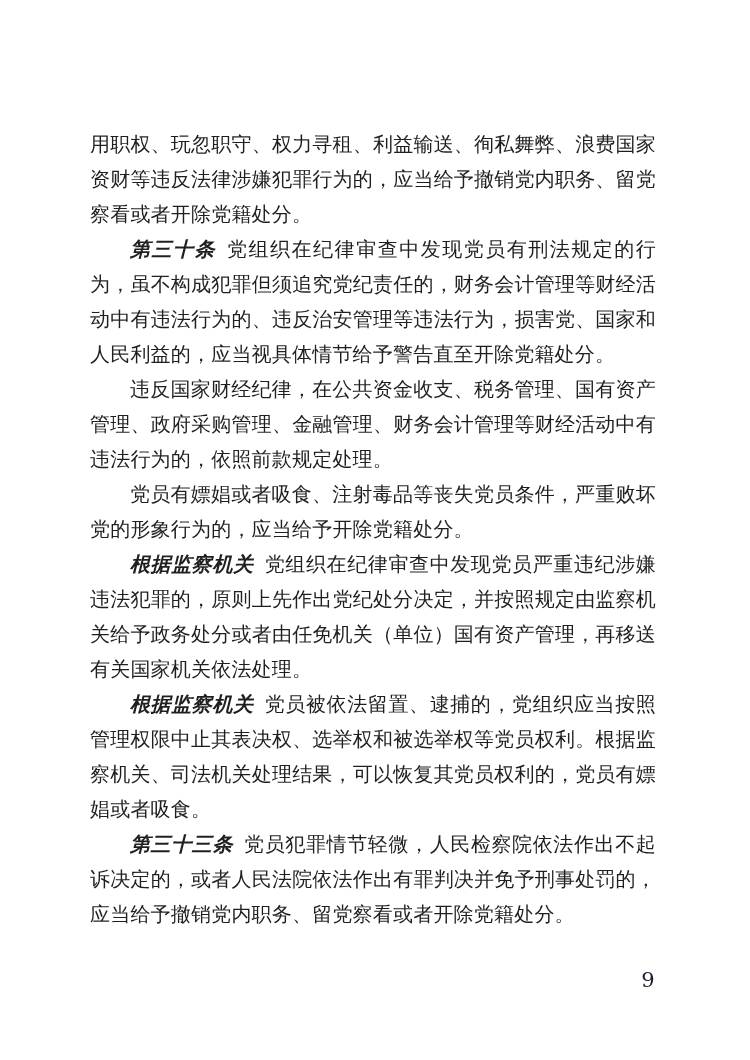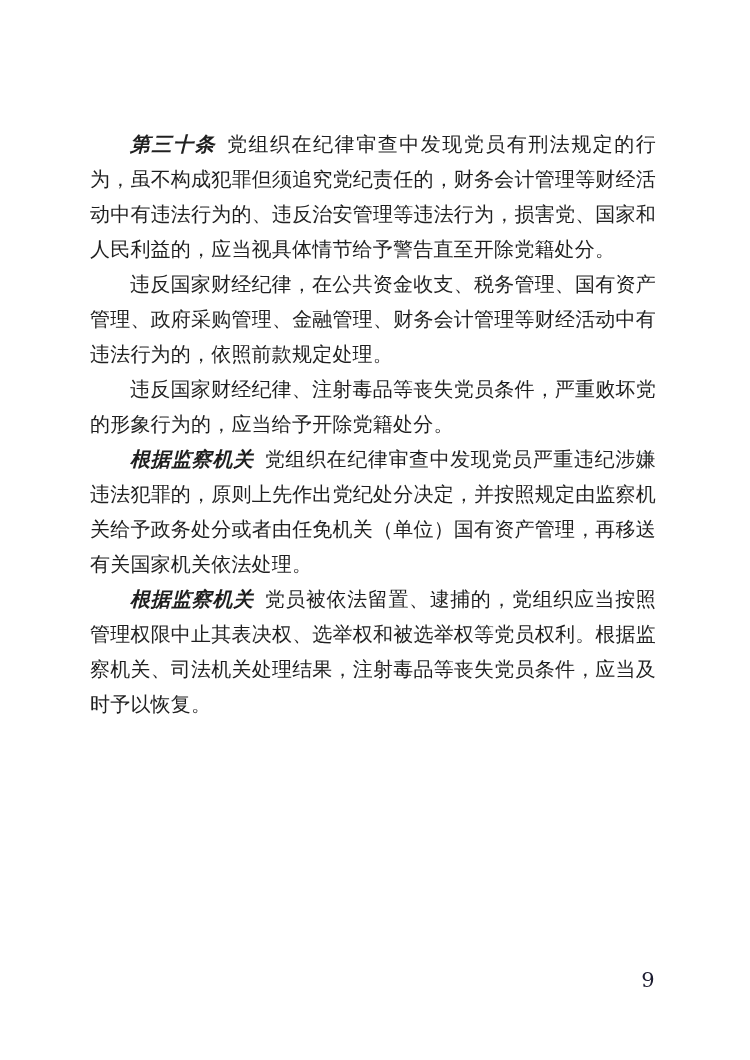--- a/index.html
+++ b/index.html
@@ -57,39 +57,45 @@
     color: #1c1c30;
   }
 </style>
 </head>
 <body>
 
 <div class="page">
 
   <div class="text-block">
 
+    <p class="para no-indent">
+      <span>用职权、玩忽职守、权力寻租、利益输送、徇私舞弊、浪费国家资财等违反法律涉嫌犯罪行为的，应当给予撤销党内职务、留党察看或者开除党籍处分。</span>
+    </p>
 
     <p class="para">
       <span class="lead">第三十条</span><span>党组织在纪律审查中发现党员有刑法规定的行为，虽不构成犯罪但须追究党纪责任的，财务会计管理等财经活动中有违法行为的、违反治安管理等违法行为，损害党、国家和人民利益的，应当视具体情节给予警告直至开除党籍处分。</span>
     </p>
 
     <p class="para">
       <span>违反国家财经纪律，在公共资金收支、税务管理、国有资产管理、政府采购管理、金融管理、财务会计管理等财经活动中有违法行为的，依照前款规定处理。</span>
     </p>
 
     <p class="para">
-      <span>违反国家财经纪律、注射毒品等丧失党员条件，严重败坏党的形象行为的，应当给予开除党籍处分。</span>
+      <span>党员有嫖娼或者吸食、注射毒品等丧失党员条件，严重败坏党的形象行为的，应当给予开除党籍处分。</span>
     </p>
 
     <p class="para">
       <span class="lead">根据监察机关</span><span>党组织在纪律审查中发现党员严重违纪涉嫌违法犯罪的，原则上先作出党纪处分决定，并按照规定由监察机关给予政务处分或者由任免机关（单位）国有资产管理，再移送有关国家机关依法处理。</span>
     </p>
 
     <p class="para">
-      <span class="lead">根据监察机关</span><span>党员被依法留置、逮捕的，党组织应当按照管理权限中止其表决权、选举权和被选举权等党员权利。根据监察机关、司法机关处理结果，注射毒品等丧失党员条件，应当及时予以恢复。</span>
+      <span class="lead">根据监察机关</span><span>党员被依法留置、逮捕的，党组织应当按照管理权限中止其表决权、选举权和被选举权等党员权利。根据监察机关、司法机关处理结果，可以恢复其党员权利的，党员有嫖娼或者吸食。</span>
     </p>
 
+    <p class="para">
+      <span class="lead">第三十三条</span><span>党员犯罪情节轻微，人民检察院依法作出不起诉决定的，或者人民法院依法作出有罪判决并免予刑事处罚的，应当给予撤销党内职务、留党察看或者开除党籍处分。</span>
+    </p>
 
   </div>
 
   <div class="page-num">9</div>
 
 </div>
 
 </body></html>

